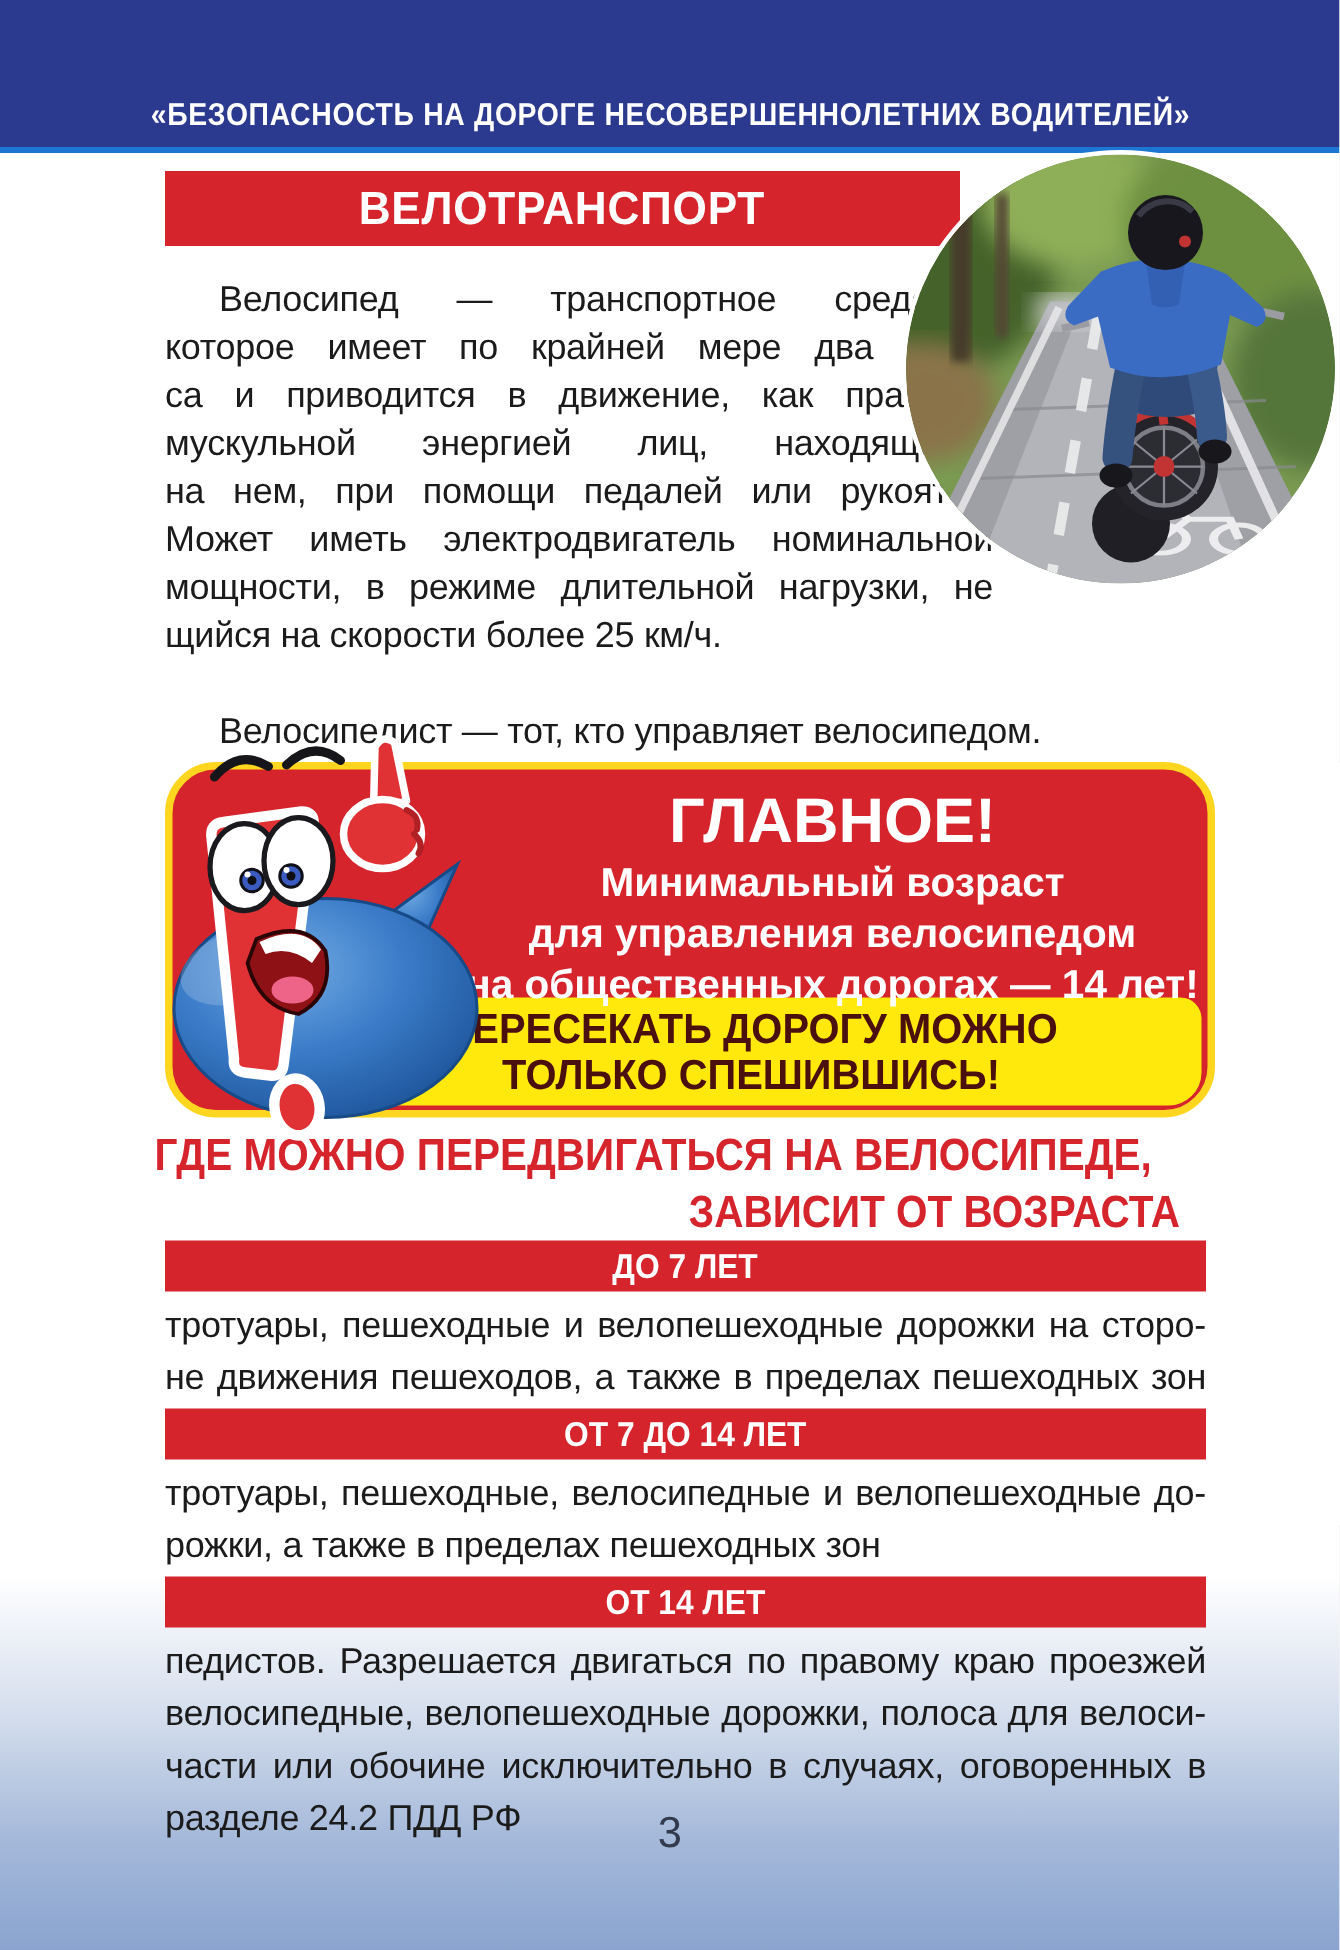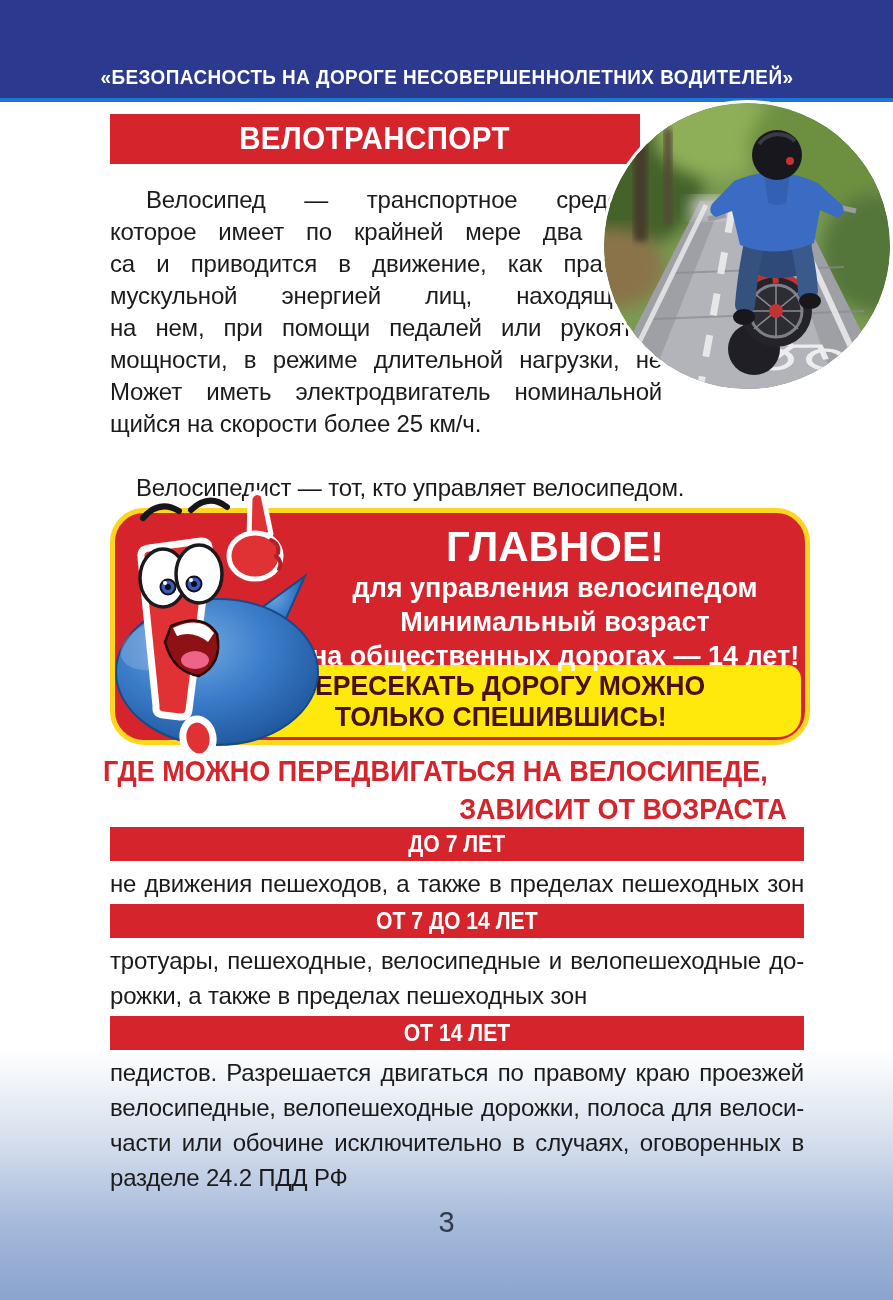--- a/index.html
+++ b/index.html
@@ -25,21 +25,21 @@
   .photo{position:absolute;left:604px;top:103px;width:286px;height:286px;border-radius:50%;
     overflow:hidden;z-index:3;box-shadow:0 0 0 3px #fff;}
   .photo svg{display:block;}
 
   
   .intro{position:absolute;left:110px;top:184px;width:552px;z-index:1;}
   .line{font-size:24px;line-height:32px;color:var(--body-text);
     text-align:justify;text-align-last:justify;white-space:normal;letter-spacing:-0.2px;}
   .line.no-stretch{text-align-last:left;}
   .line.indent{padding-left:36px;}
-  .para2{position:absolute;left:100px;top:472px;width:660px;z-index:1;
+  .para2{position:absolute;left:110px;top:472px;width:660px;z-index:1;
     font-size:24px;line-height:32px;color:var(--body-text);padding-left:36px;letter-spacing:-0.2px;}
 
   
   .hl-box{position:absolute;left:110px;top:508px;width:700px;height:237px;z-index:2;
     background:var(--red);border:5px solid var(--yellow-border);border-radius:34px;box-sizing:border-box;}
   .hl-strip{position:absolute;left:115px;right:4px;top:152px;height:72px;background:var(--yellow-strip);
     border-radius:12px 14px 22px 14px;display:flex;flex-direction:column;align-items:flex-start;justify-content:center;
     padding-left:55px;box-sizing:border-box;}
   .hl-strip-text{display:flex;flex-direction:column;align-items:center;}
   .hl-strip-line{color:var(--strip-text);font-size:28px;font-weight:700;line-height:31px;white-space:nowrap;
@@ -144,41 +144,41 @@
     </svg>
   </div>
 
   <div class="intro">
 
   <div class="line indent">Велосипед — транспортное средство,</div>
       <div class="line">которое имеет по крайней мере два коле-</div>
       <div class="line">са и приводится в движение, как правило,</div>
       <div class="line">мускульной энергией лиц, находящихся</div>
       <div class="line">на нем, при помощи педалей или рукояток.</div>
+      <div class="line">Может иметь электродвигатель номинальной</div>
       <div class="line">мощности, в режиме длительной нагрузки, не</div>
-      <div class="line">Может иметь электродвигатель номинальной</div>
       <div class="line no-stretch">щийся на скорости более 25 км/ч.</div>
     </div>
 
   <div class="para2">Велосипедист — тот, кто управляет велосипедом.</div>
 
   <div class="hl-box">
     <div class="hl-strip">
       <div class="hl-strip-text">
 
       <div class="hl-strip-line">ПЕРЕСЕКАТЬ ДОРОГУ МОЖНО</div>
           <div class="hl-strip-line">ТОЛЬКО СПЕШИВШИСЬ!</div>
         </div>
     </div>
     <div class="hl-text">
       <div class="hl-title">ГЛАВНОЕ!</div>
       <div class="hl-lines">
 
-      <div class="hl-line">для управления велосипедом</div>
-          <div class="hl-line">Минимальный возраст</div>
+      <div class="hl-line">Минимальный возраст</div>
+          <div class="hl-line">для управления велосипедом</div>
           <div class="hl-line">на общественных дорогах — 14 лет!</div>
         </div>
     </div>
   </div>
 
   <svg class="cartoon" width="235" height="292" viewBox="0 0 235 292">
     <defs>
       <radialGradient id="balG" cx="38%" cy="32%" r="75%">
         <stop offset="0" stop-color="#71aae2"></stop>
         <stop offset=".5" stop-color="#3b7cc9"></stop>
@@ -222,20 +222,21 @@
       <div class="rh-line">ЗАВИСИТ ОТ ВОЗРАСТА</div>
     </div>
 
   <div class="sections">
     <div class="section">
       <div class="bar">
         <span class="bar-label">ДО 7 ЛЕТ</span>
       </div>
       <div class="sec-lines">
 
+      <div class="line sec-line">тротуары, пешеходные и велопешеходные дорожки на сторо-</div>
           <div class="line sec-line">не движения пешеходов, а также в пределах пешеходных зон</div>
         </div>
     </div>
     <div class="section">
       <div class="bar">
         <span class="bar-label">ОТ 7 ДО 14 ЛЕТ</span>
       </div>
       <div class="sec-lines">
 
       <div class="line sec-line">тротуары, пешеходные, велосипедные и велопешеходные до-</div>

